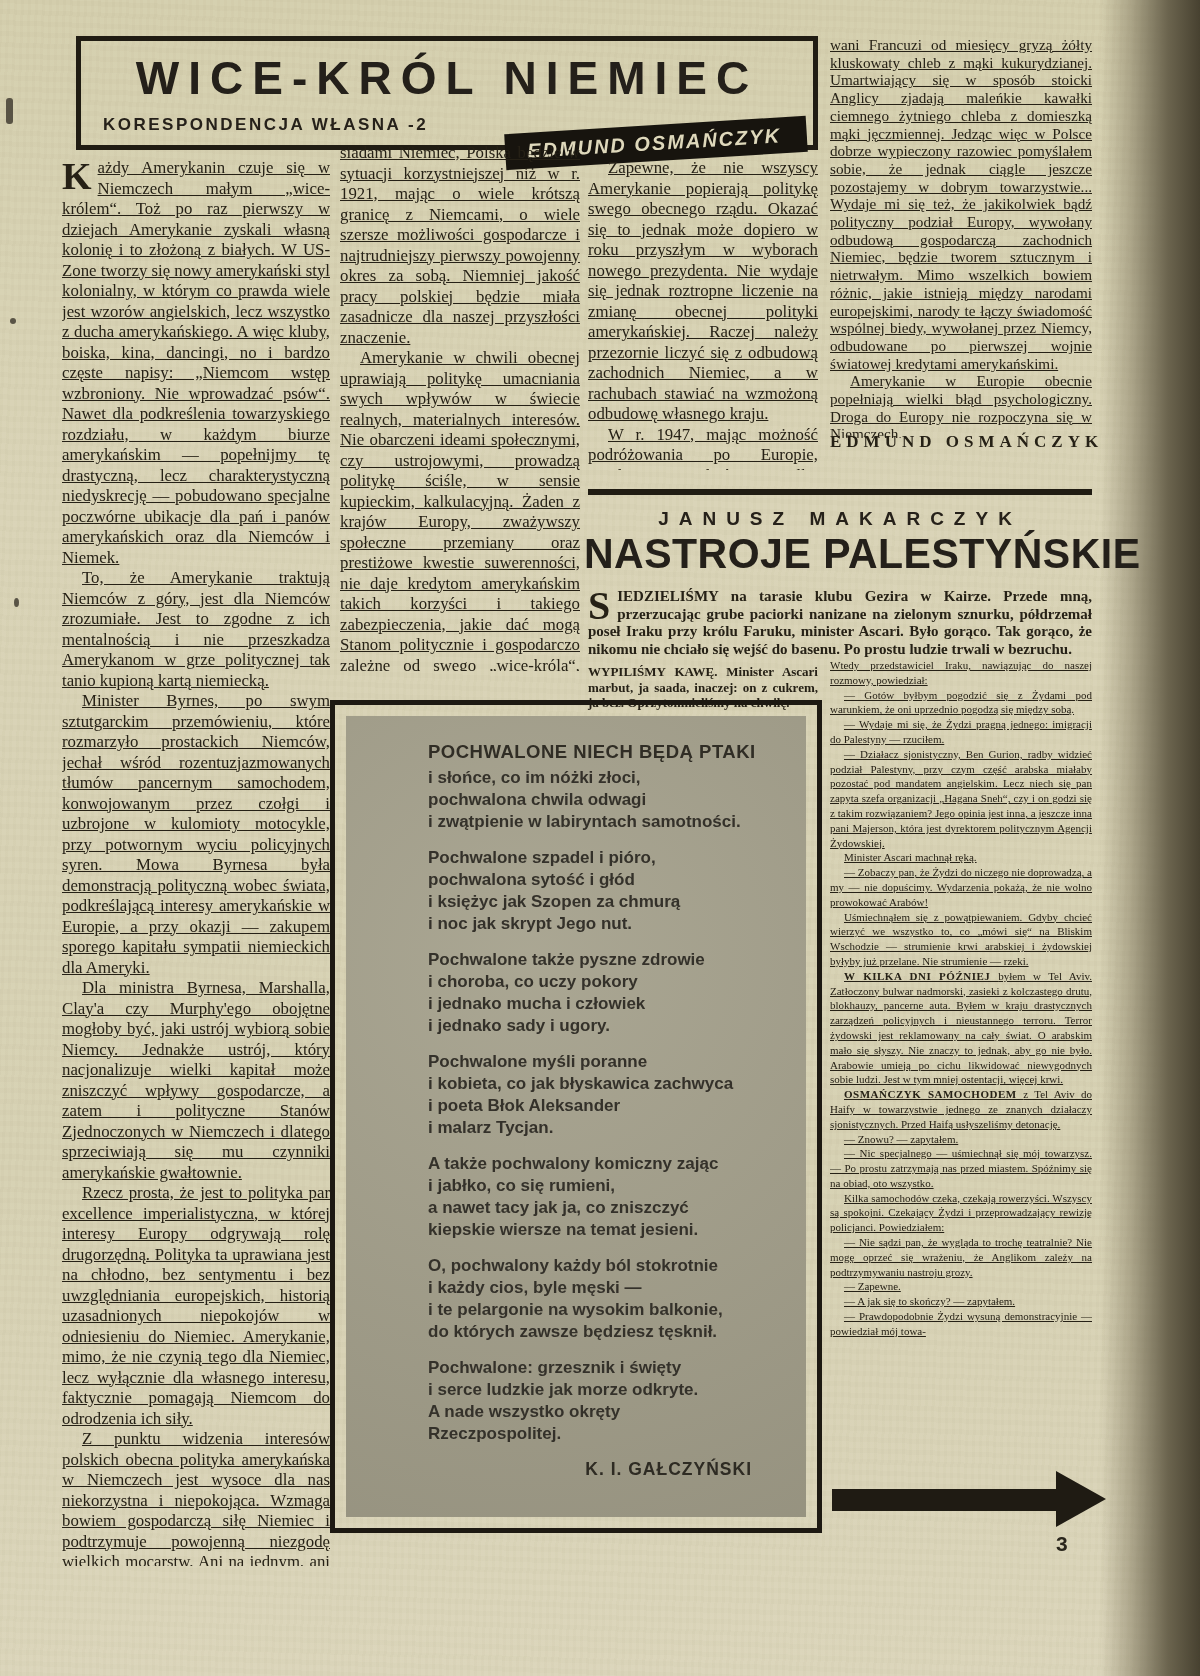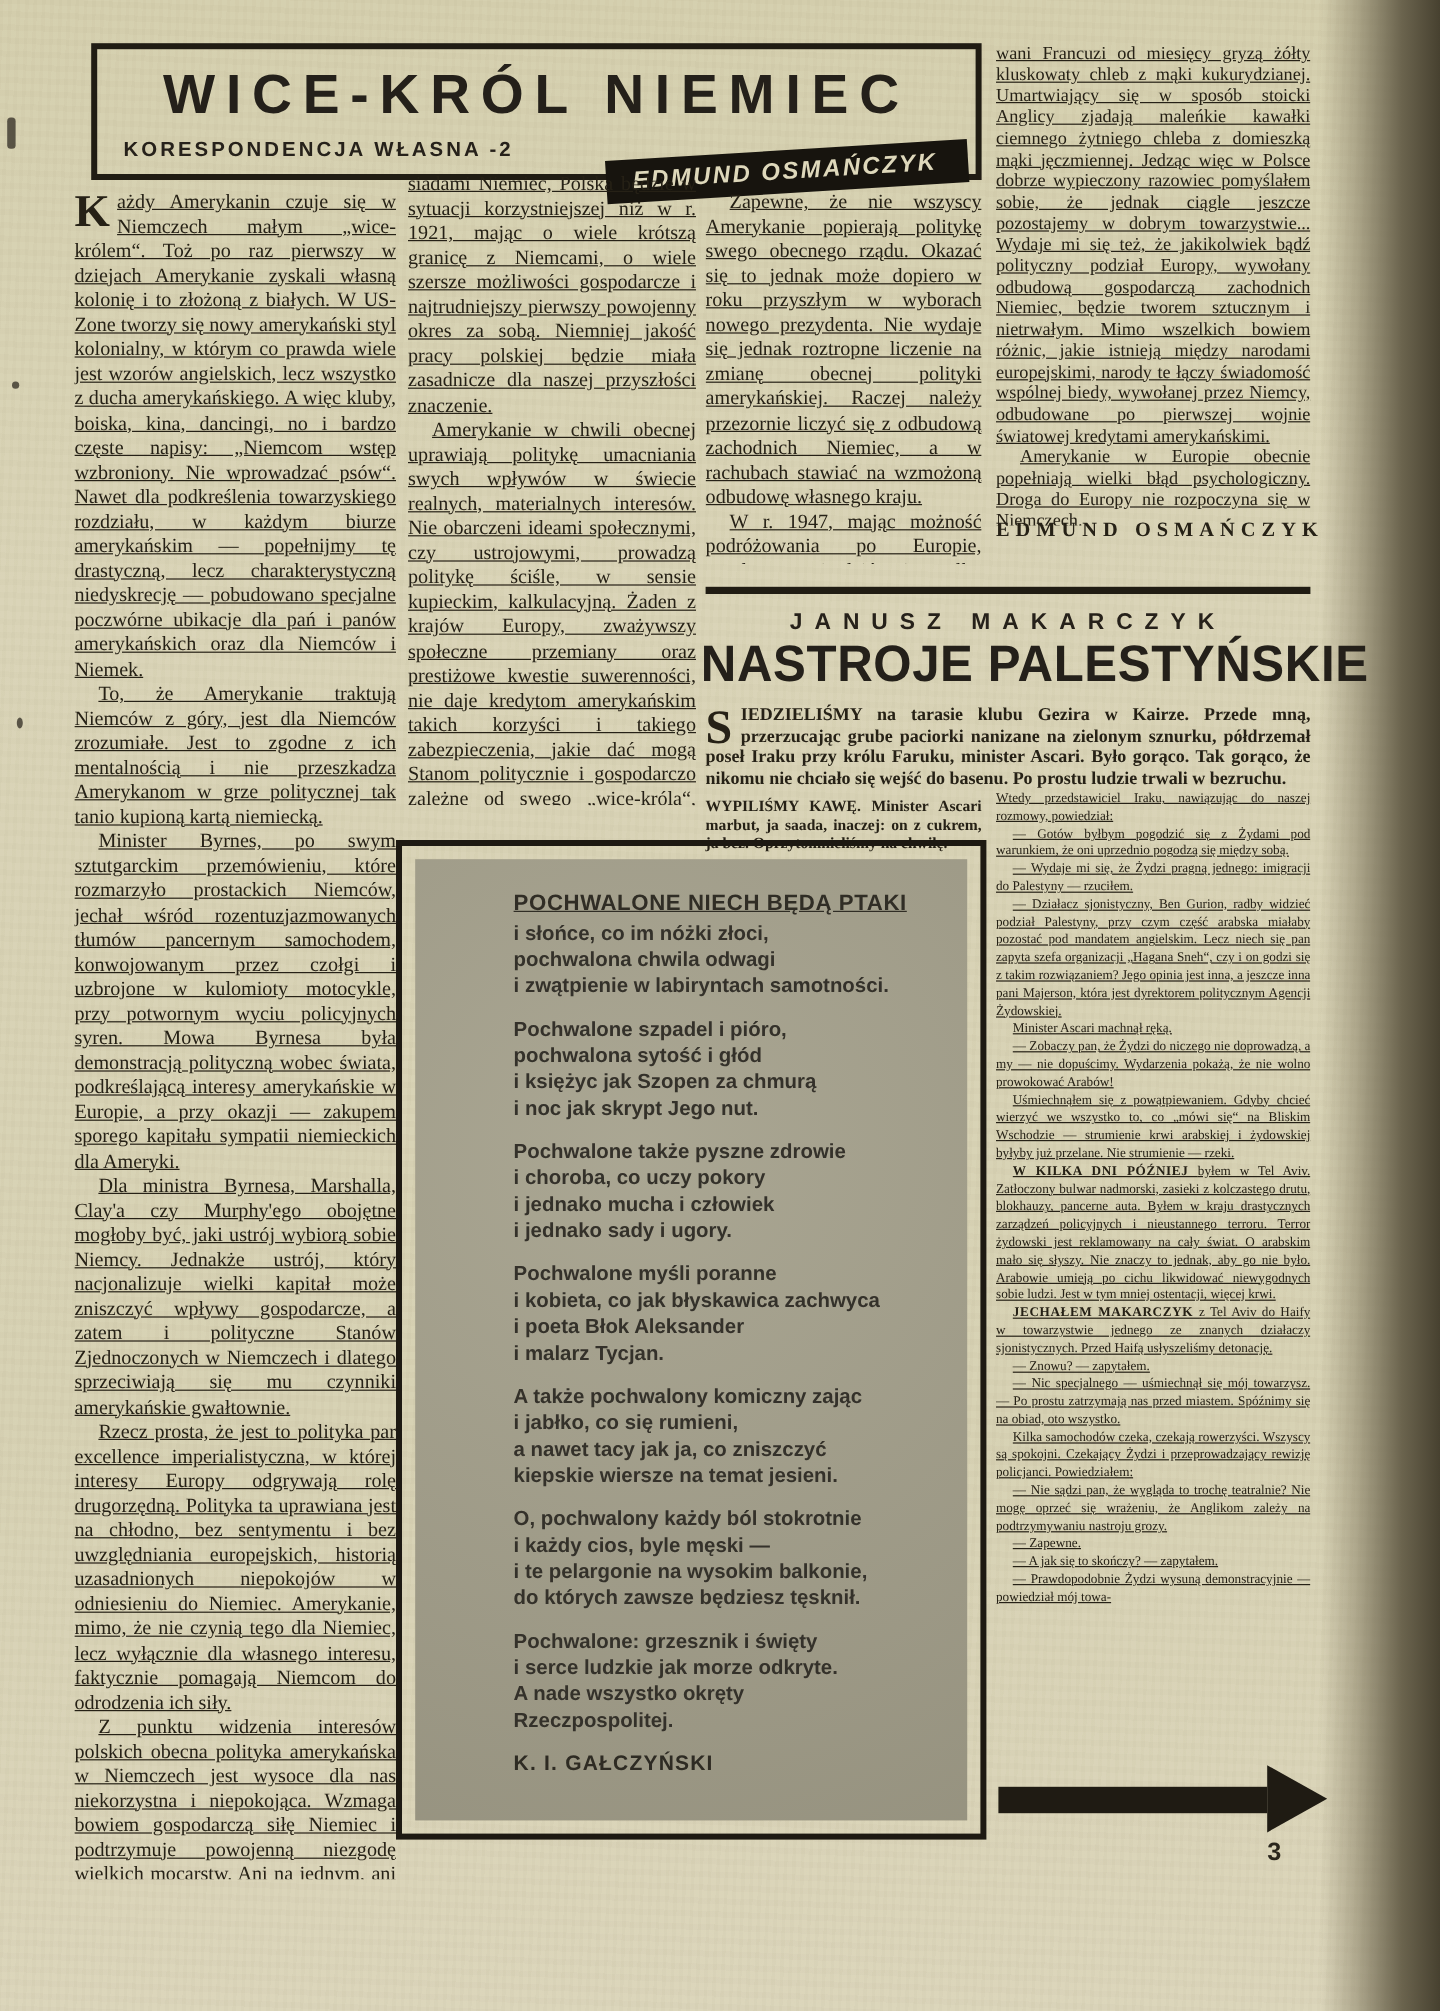--- a/index.html
+++ b/index.html
@@ -57,25 +57,25 @@
   .a2right p:first-child{text-indent:0;}
   .a2right b{letter-spacing:.5px;}
 
   
   .poem-box{position:absolute;left:330px;top:700px;width:492px;height:833px;
             border:5px solid #1d1912;padding:11px;box-sizing:border-box;}
   .poem-inner{width:100%;height:100%;background:#a39f8b;box-sizing:border-box;
               padding:25px 20px 0 82px;
               background-image:radial-gradient(circle at 40% 30%,rgba(255,255,240,.08),rgba(40,38,30,.10));}
   .poem-title{font-family:"Liberation Sans",sans-serif;font-weight:700;font-size:18.5px;
-              letter-spacing:.5px;color:#302d25;margin-bottom:4px;text-decoration:underline;}
+              letter-spacing:.5px;color:#302d25;margin-bottom:4px;}
   .stanza{margin-bottom:14px;}
   .stanza div{font-family:"Liberation Sans",sans-serif;font-weight:700;font-size:17px;
               line-height:22px;color:#34312a;}
-  .poem-sig{margin-top:11px;padding-right:34px;
+  .poem-sig{margin-top:11px;text-align:right;padding-right:34px;
             font-family:"Liberation Sans",sans-serif;font-weight:700;font-size:17.5px;
             letter-spacing:1px;color:#2e2b23;}
 
   
   .arrow{position:absolute;left:832px;top:1471px;width:274px;height:56px;}
   .arrow-bar{position:absolute;left:0;top:18px;width:224px;height:22px;background:#1f1b13;}
   .arrow-head{position:absolute;left:224px;top:0;width:0;height:0;
               border-top:28px solid transparent;border-bottom:28px solid transparent;
               border-left:50px solid #1f1b13;}
   .pageno{position:absolute;left:1056px;top:1532px;font-family:"Liberation Sans",sans-serif;
@@ -140,21 +140,21 @@
   </div>
   <div class="col a2right">
       <p>Wtedy przedstawiciel Iraku, nawiązując do naszej rozmowy, powiedział:</p>
       <p>— Gotów byłbym pogodzić się z Żydami pod warunkiem, że oni uprzednio pogodzą się między sobą.</p>
       <p>— Wydaje mi się, że Żydzi pragną jednego: imigracji do Palestyny — rzuciłem.</p>
       <p>— Działacz sjonistyczny, Ben Gurion, radby widzieć podział Palestyny, przy czym część arabska miałaby pozostać pod mandatem angielskim. Lecz niech się pan zapyta szefa organizacji „Hagana Sneh“, czy i on godzi się z takim rozwiązaniem? Jego opinia jest inna, a jeszcze inna pani Majerson, która jest dyrektorem politycznym Agencji Żydowskiej.</p>
       <p>Minister Ascari machnął ręką.</p>
       <p>— Zobaczy pan, że Żydzi do niczego nie doprowadzą, a my — nie dopuścimy. Wydarzenia pokażą, że nie wolno prowokować Arabów!</p>
       <p>Uśmiechnąłem się z powątpiewaniem. Gdyby chcieć wierzyć we wszystko to, co „mówi się“ na Bliskim Wschodzie — strumienie krwi arabskiej i żydowskiej byłyby już przelane. Nie strumienie — rzeki.</p>
       <p><b>W KILKA DNI PÓŹNIEJ </b>byłem w Tel Aviv. Zatłoczony bulwar nadmorski, zasieki z kolczastego drutu, blokhauzy, pancerne auta. Byłem w kraju drastycznych zarządzeń policyjnych i nieustannego terroru. Terror żydowski jest reklamowany na cały świat. O arabskim mało się słyszy. Nie znaczy to jednak, aby go nie było. Arabowie umieją po cichu likwidować niewygodnych sobie ludzi. Jest w tym mniej ostentacji, więcej krwi.</p>
-      <p><b>JECHAŁEM MAKARCZYK </b>z Tel Aviv do Haify w towarzystwie jednego ze znanych działaczy sjonistycznych. Przed Haifą usłyszeliśmy detonację.</p>
+      <p><b>OSMAŃCZYK SAMOCHODEM </b>z Tel Aviv do Haify w towarzystwie jednego ze znanych działaczy sjonistycznych. Przed Haifą usłyszeliśmy detonację.</p>
       <p>— Znowu? — zapytałem.</p>
       <p>— Nic specjalnego — uśmiechnął się mój towarzysz. — Po prostu zatrzymają nas przed miastem. Spóźnimy się na obiad, oto wszystko.</p>
       <p>Kilka samochodów czeka, czekają rowerzyści. Wszyscy są spokojni. Czekający Żydzi i przeprowadzający rewizję policjanci. Powiedziałem:</p>
       <p>— Nie sądzi pan, że wygląda to trochę teatralnie? Nie mogę oprzeć się wrażeniu, że Anglikom zależy na podtrzymywaniu nastroju grozy.</p>
       <p>— Zapewne.</p>
       <p>— A jak się to skończy? — zapytałem.</p>
       <p>— Prawdopodobnie Żydzi wysuną demonstracyjnie — powiedział mój towa-</p>
     </div>
 
   <div class="poem-box">

